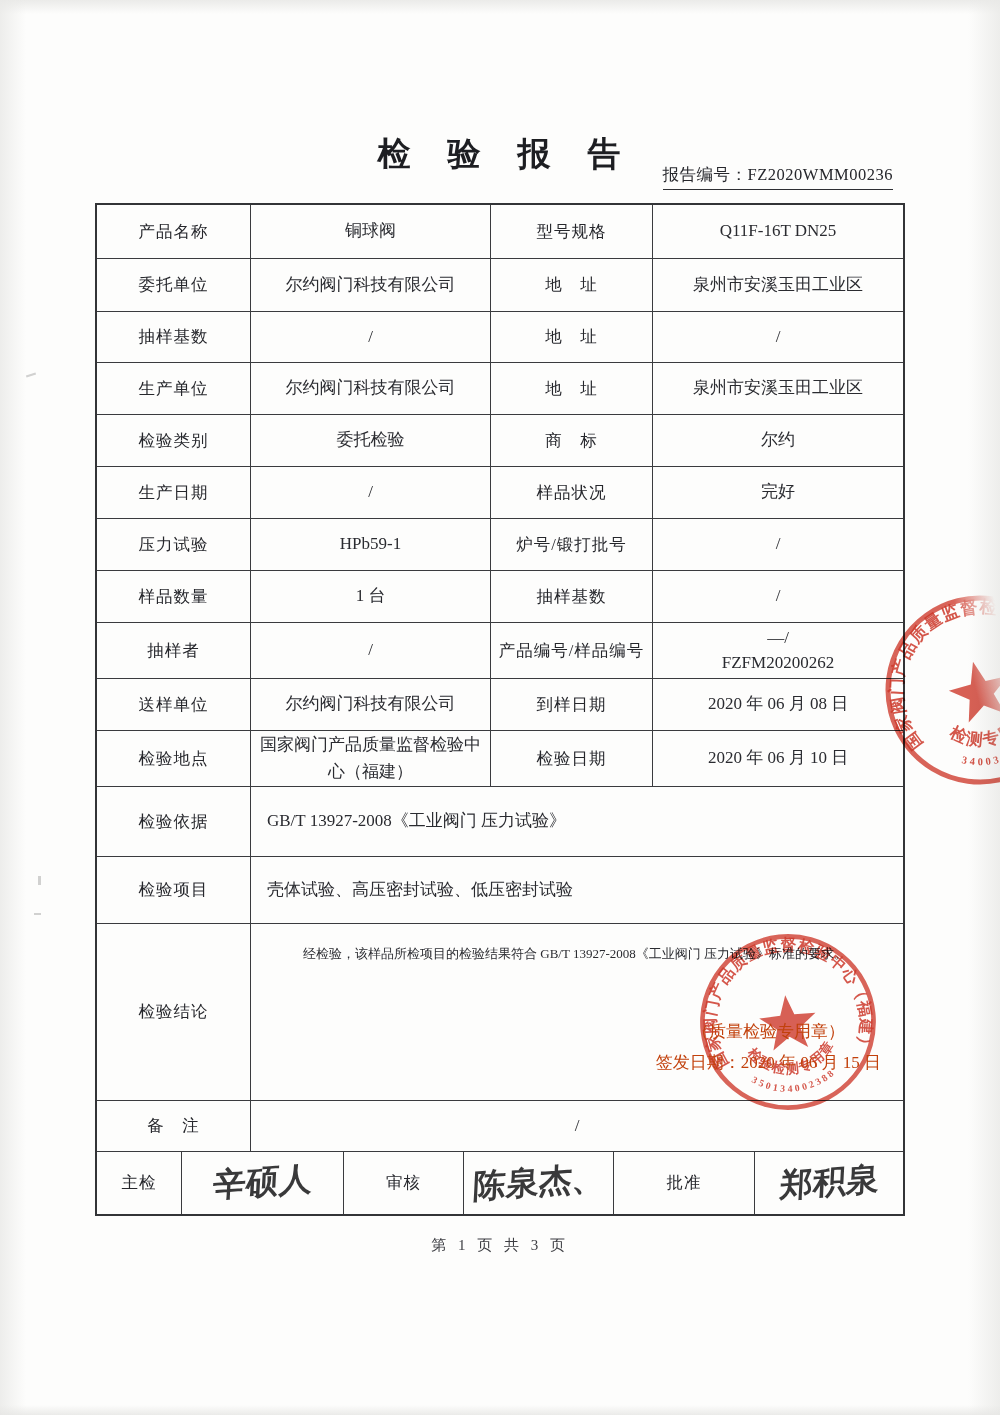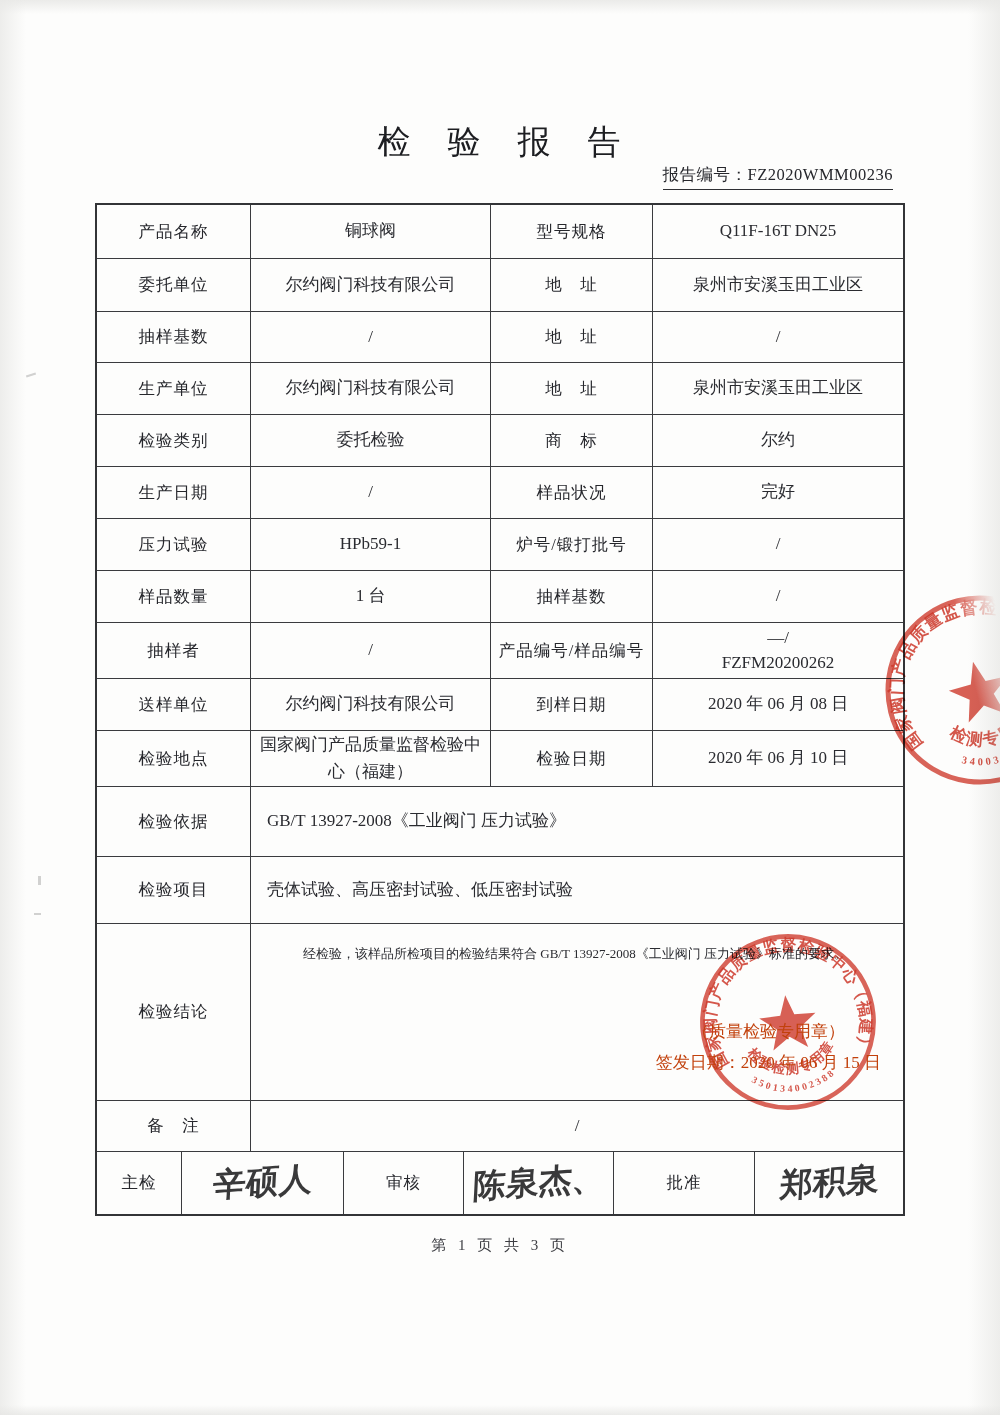--- a/index.html
+++ b/index.html
@@ -12,22 +12,22 @@
   
   .edge{position:absolute;pointer-events:none;}
   .edge.top{left:0;top:0;width:1000px;height:14px;background:linear-gradient(to bottom,#e6e6e4,rgba(255,255,255,0));opacity:.8;}
   .edge.left{left:0;top:0;width:26px;height:1415px;background:linear-gradient(to right,#e9e9e7,rgba(255,255,255,0));opacity:.8;}
   .edge.right{right:0;top:0;width:32px;height:1415px;background:linear-gradient(to left,#e9e9e7,rgba(255,255,255,0));opacity:.8;}
   .edge.bottom{left:0;bottom:0;width:1000px;height:10px;background:linear-gradient(to top,#e6e6e4,rgba(255,255,255,0));opacity:.8;}
 
   .artifact{position:absolute;background:#8a8a8a;opacity:.38;}
 
   .doc-title{
-    position:absolute;left:0;top:120px;width:1000px;text-align:center;
-    font-size:33px;font-weight:400;color:#1d1e22;letter-spacing:2px;
+    position:absolute;left:0;top:132px;width:1000px;text-align:center;
+    font-size:33px;font-weight:700;color:#1d1e22;letter-spacing:2px;
   }
   .report-no{
     position:absolute;top:164px;right:107px;
     font-size:16.5px;letter-spacing:.5px;color:#26272c;
     border-bottom:1.5px solid #2e2f33;padding-bottom:3px;
   }
 
   
   .report-table{
     position:absolute;left:95px;top:203px;width:810px;

